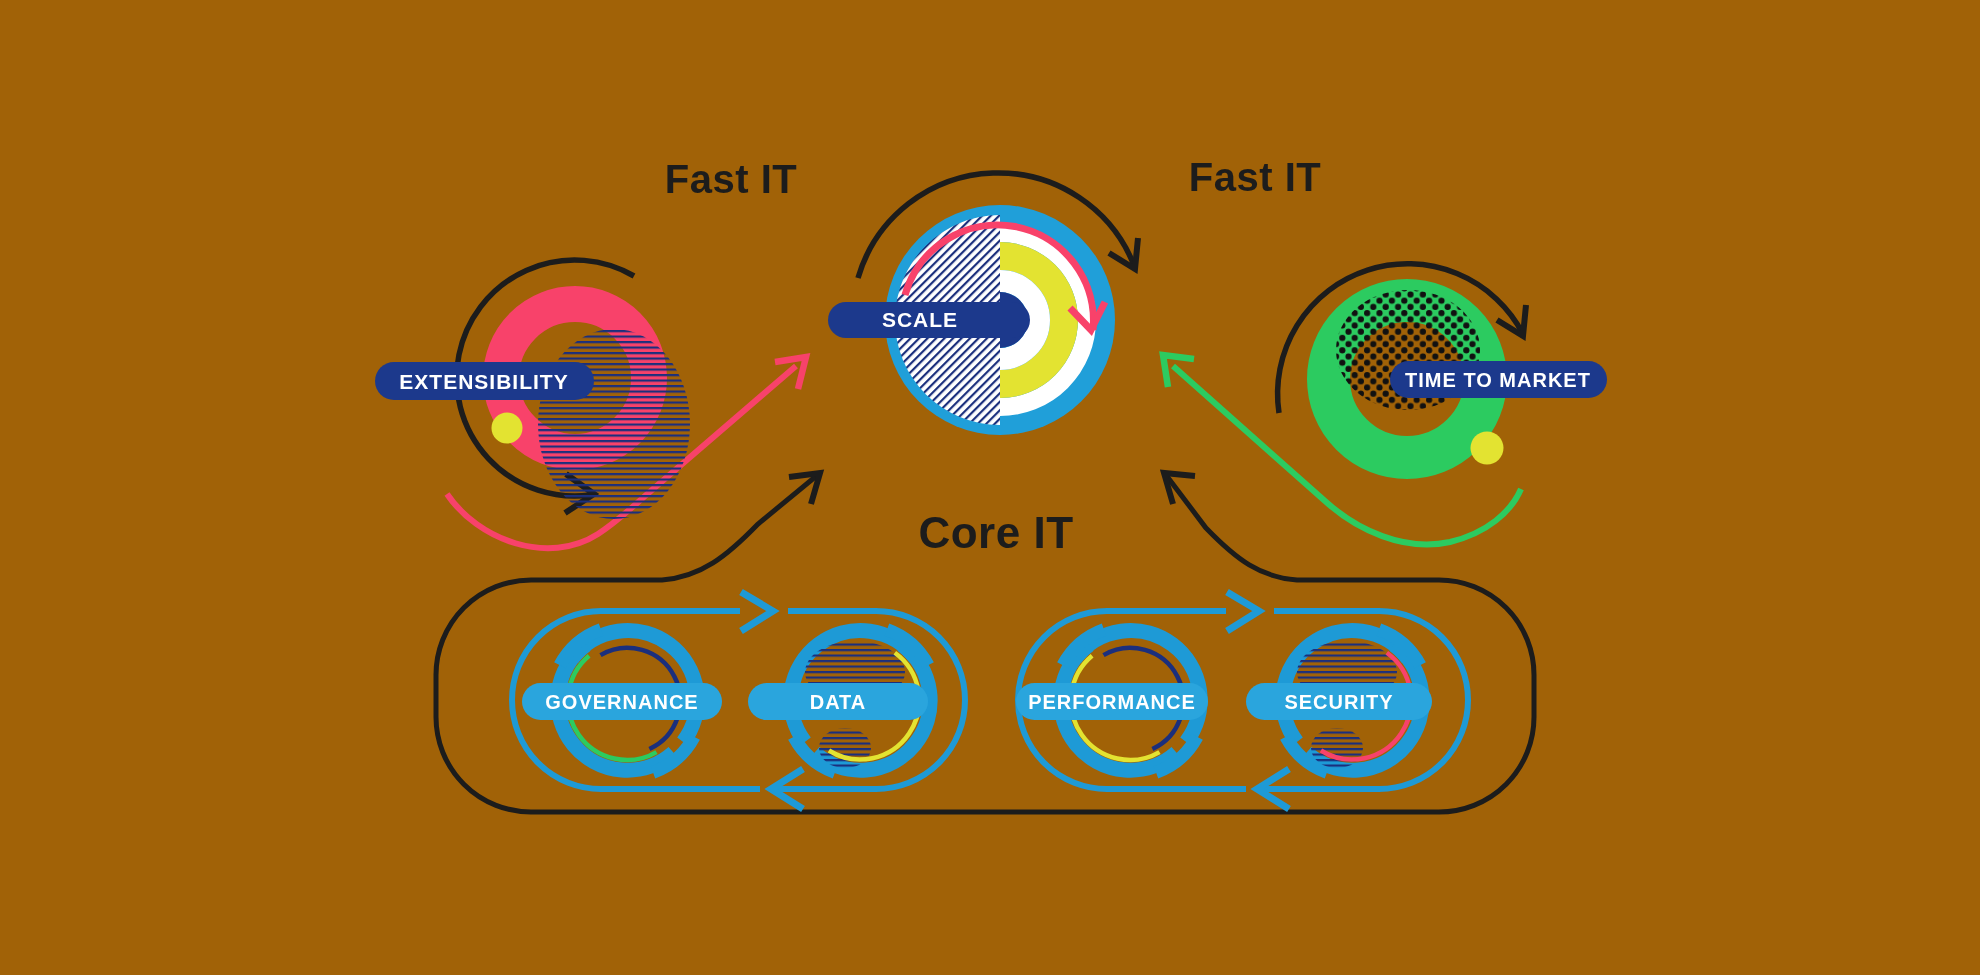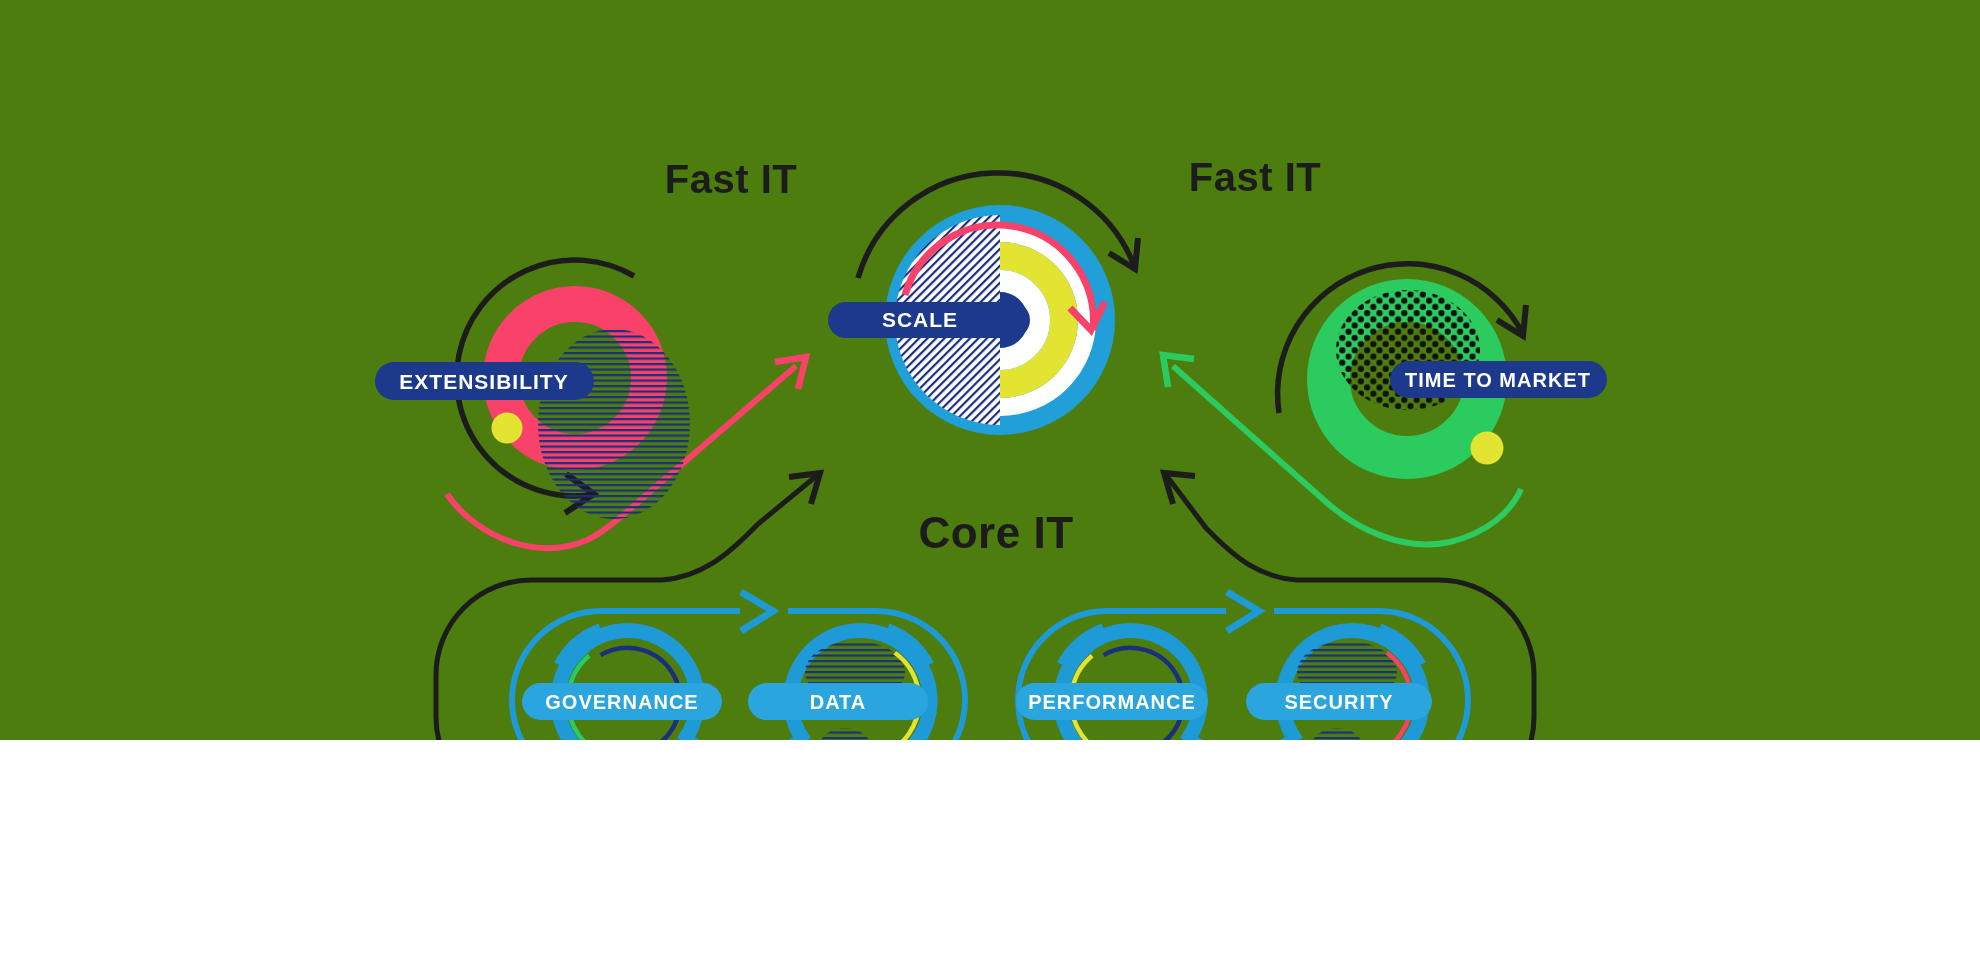--- a/index.html
+++ b/index.html
@@ -1,16 +1,16 @@
 <!DOCTYPE html>
 <html><head>
 <meta charset="utf-8">
 <style>
   html, body { margin: 0; padding: 0; background: #ffffff; }
-  .stage { width: 1980px; height: 740px; position: relative; background: #4d7c0f; overflow: hidden; }
+  .stage { width: 1980px; height: 975px; position: relative; background: #a16207; overflow: hidden; }
   svg { display: block; }
   text { font-family: "Liberation Sans", "DejaVu Sans", sans-serif; font-weight: bold; }
   .title { fill: #1c1c1c; letter-spacing: 0.5px; }
   .pill-label { fill: #ffffff; letter-spacing: 1px; }
 </style>
 </head>
 <body>
 
 <div class="stage">
 <svg viewBox="0 0 1980 975" width="1980" height="975">

